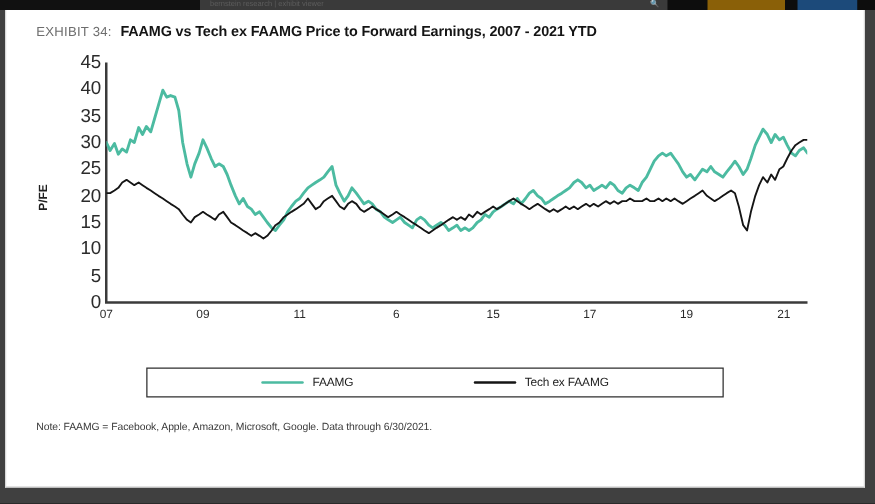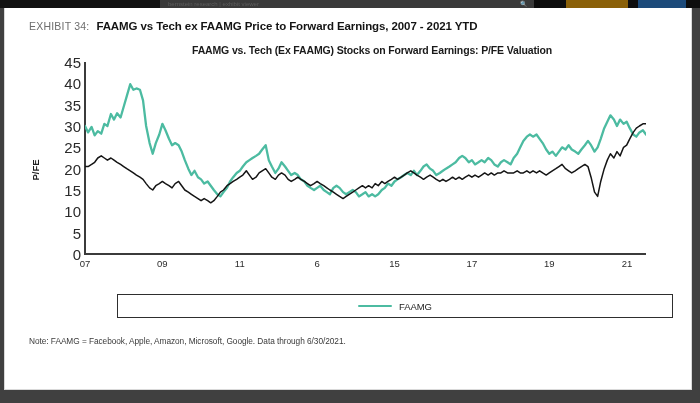--- a/index.html
+++ b/index.html
@@ -86,21 +86,21 @@
   }
   #plotarea svg { display: block; width: 561px; height: 192px; }
   #xticks { position: absolute; left: 56px; top: 196px; width: 561px; height: 16px; }
   #xticks .xt {
     position: absolute; font-size: 9.5px; color: #2b2b2b; transform: translateX(-50%);
     white-space: nowrap;
   }
 
   
   #legend {
-    position: absolute; left: 112px; top: 286px; width: 556px; height: 24px;
+    position: absolute; left: 112px; top: 286px; width: 462px; height: 24px;
     border: 1.4px solid #2e2e2e; background: #fff;
     display: flex; align-items: center; justify-content: center; gap: 96px;
   }
   #legend .lg-item { display: flex; align-items: center; gap: 7px; }
   #legend .lg-swatch { width: 34px; height: 2.6px; border-radius: 1px; }
   #legend .lg-text { font-size: 9.5px; color: #1c1c1c; letter-spacing: -.1px; }
 
   
   #notes { position: absolute; left: 24px; top: 327px; }
   #notes .nline { font-size: 8.3px; color: #3a3a3a; line-height: 13px; letter-spacing: -.05px; }
@@ -125,21 +125,20 @@
 
   <div id="page">
 
     <div id="exhibit-head">
       <span class="ex-label">EXHIBIT 34:</span>
       <span class="ex-title">FAAMG vs Tech ex FAAMG Price to Forward Earnings, 2007 - 2021 YTD</span>
     </div>
 
     <div id="chart-block">
 
-      <div id="chart-title">FAAMG vs. Tech (Ex FAAMG) Stocks on Forward Earnings: P/FE Valuation</div>
 
       <div id="plot-wrap">
         <div id="ylabel">P/FE</div>
         <div id="yticks">
             <div class="yt" style="top: 192px;">0</div>
             <div class="yt" style="top: 170.667px;">5</div>
             <div class="yt" style="top: 149.333px;">10</div>
             <div class="yt" style="top: 128px;">15</div>
             <div class="yt" style="top: 106.667px;">20</div>
             <div class="yt" style="top: 85.3333px;">25</div>
@@ -168,20 +167,24 @@
           </div>
       </div>
 
     </div>
 
     <div id="legend">
         <div class="lg-item">
           <span class="lg-swatch" style="background: rgb(76, 187, 161); height: 2.8px;"></span>
           <span class="lg-text">FAAMG</span>
         </div>
+        <div class="lg-item">
+          <span class="lg-swatch" style="background: rgb(21, 21, 21); height: 1.8px;"></span>
+          <span class="lg-text">Tech ex FAAMG</span>
+        </div>
       </div>
 
     <div id="notes">
       <div class="nline">Note: FAAMG = Facebook, Apple, Amazon, Microsoft, Google. Data through 6/30/2021.</div>
     </div>
 
   </div>
 </div>
 
 </body></html>

